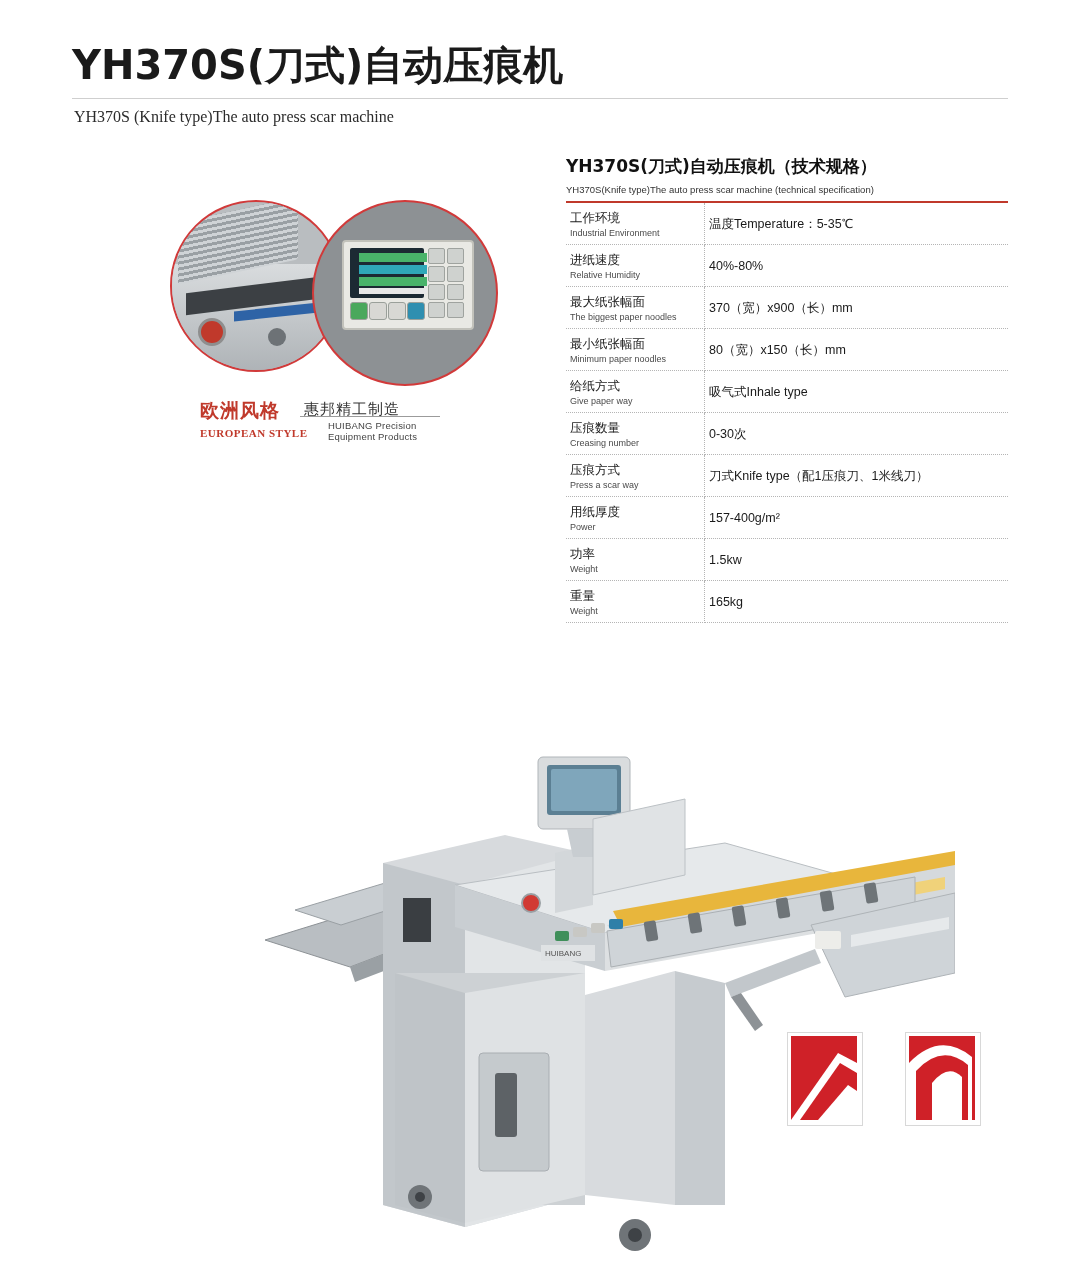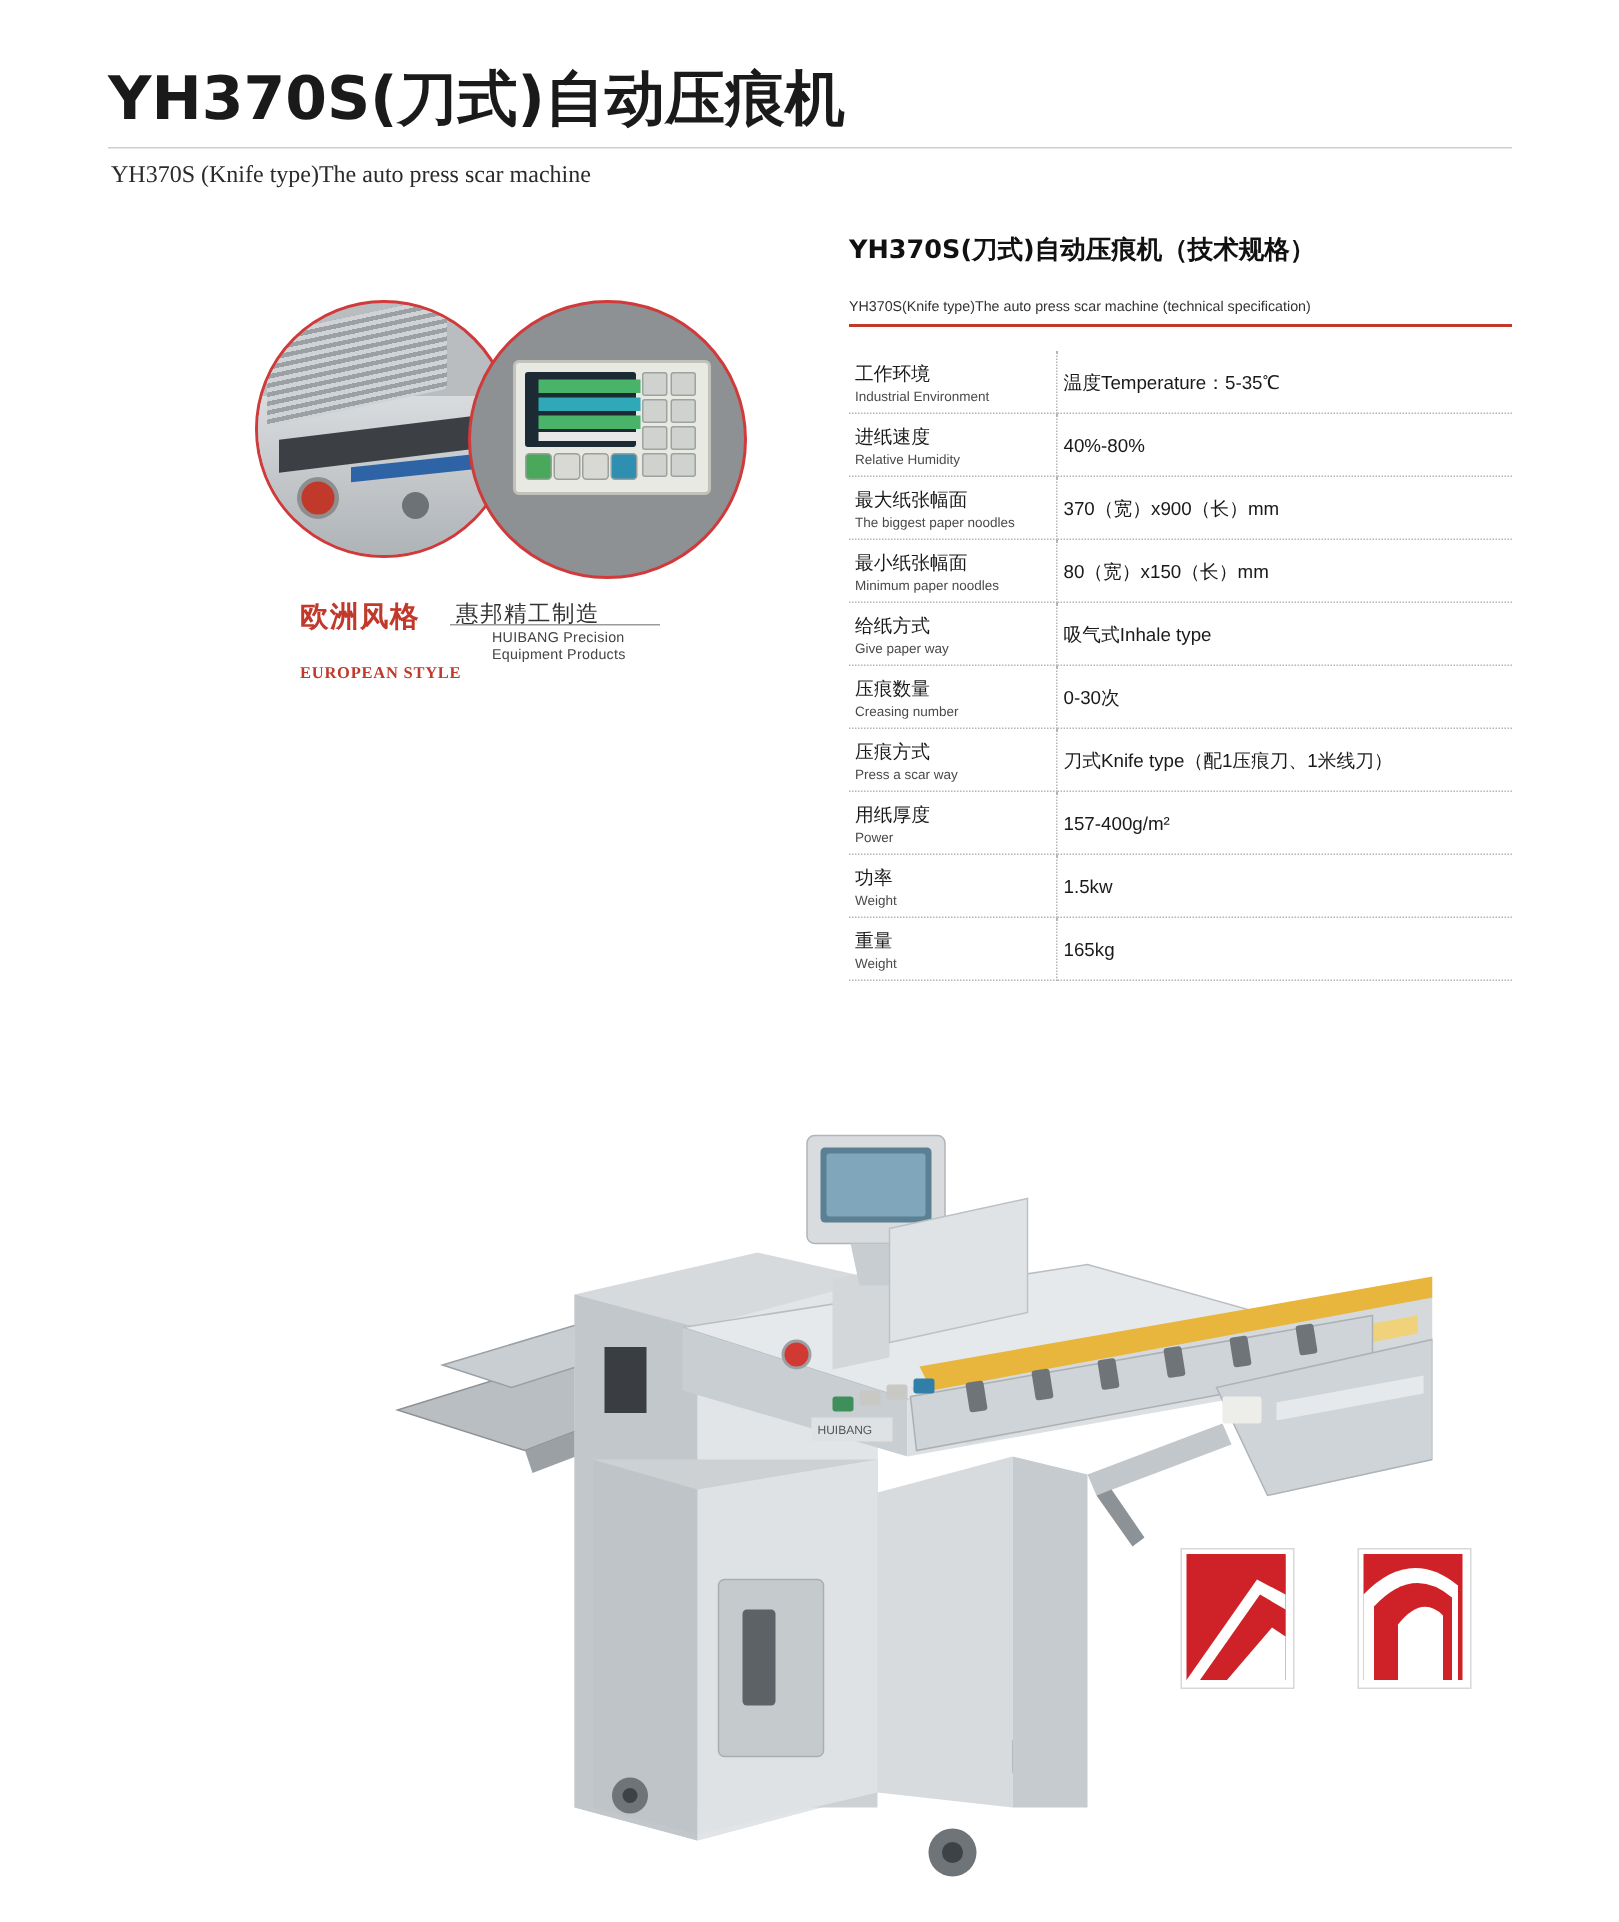--- a/index.html
+++ b/index.html
@@ -109,21 +109,21 @@
   
   .eu-wrap { position:absolute; left:200px; top:398px; width:250px; }
   .eu-zh {
     font-family:"DejaVu Serif", serif;
     font-size:19px; font-weight:bold; color:#c0392b;
     letter-spacing:1px;
   }
   .eu-en {
     font-family:"Liberation Serif", serif;
     font-size:11px; font-weight:bold; color:#c0392b;
-    letter-spacing:0.5px; margin-top:19px;
+    letter-spacing:0.5px; margin-top:3px;
   }
   .eu-sub-zh {
     position:absolute; left:104px; top:2px;
     font-size:15px; color:#333; letter-spacing:1px;
   }
   .eu-sub-en {
     position:absolute; left:104px; top:22px;
     font-size:9.5px; color:#444; letter-spacing:0.2px;margin-left:24px;
   }
   .eu-rule {
@@ -134,28 +134,28 @@
   
   .spec {
     position:absolute; left:566px; top:155px; width:442px;
   }
   .spec-title-zh {
     font-size:17px; font-weight:bold; color:#111;
     font-family:"DejaVu Sans", sans-serif;
     letter-spacing:0px;
   }
   .spec-title-en {
-    font-size:9.5px; color:#333; margin-top:21px;
+    font-size:9.5px; color:#333; margin-top:6px;
     font-family:"Liberation Sans", sans-serif;
   }
   .spec-topline {
     margin-top:6px; height:2px; background:#c0392b; width:442px;
   }
   table.spec-table {
-    border-collapse:collapse; width:442px; margin-top:16px;
+    border-collapse:collapse; width:442px; margin-top:0px;
     table-layout:fixed;
   }
   table.spec-table td {
     border-bottom:1px dotted #b5b5b5;
     padding:7px 4px 6px 4px;
     vertical-align:middle;
   }
   td.lab { width:130px; border-right:1px dotted #b5b5b5; padding-left:4px; }
   .lab-zh { font-size:12.5px; color:#1a1a1a; }
   .lab-en { font-size:9px; color:#4a4a4a; margin-top:1px; }

